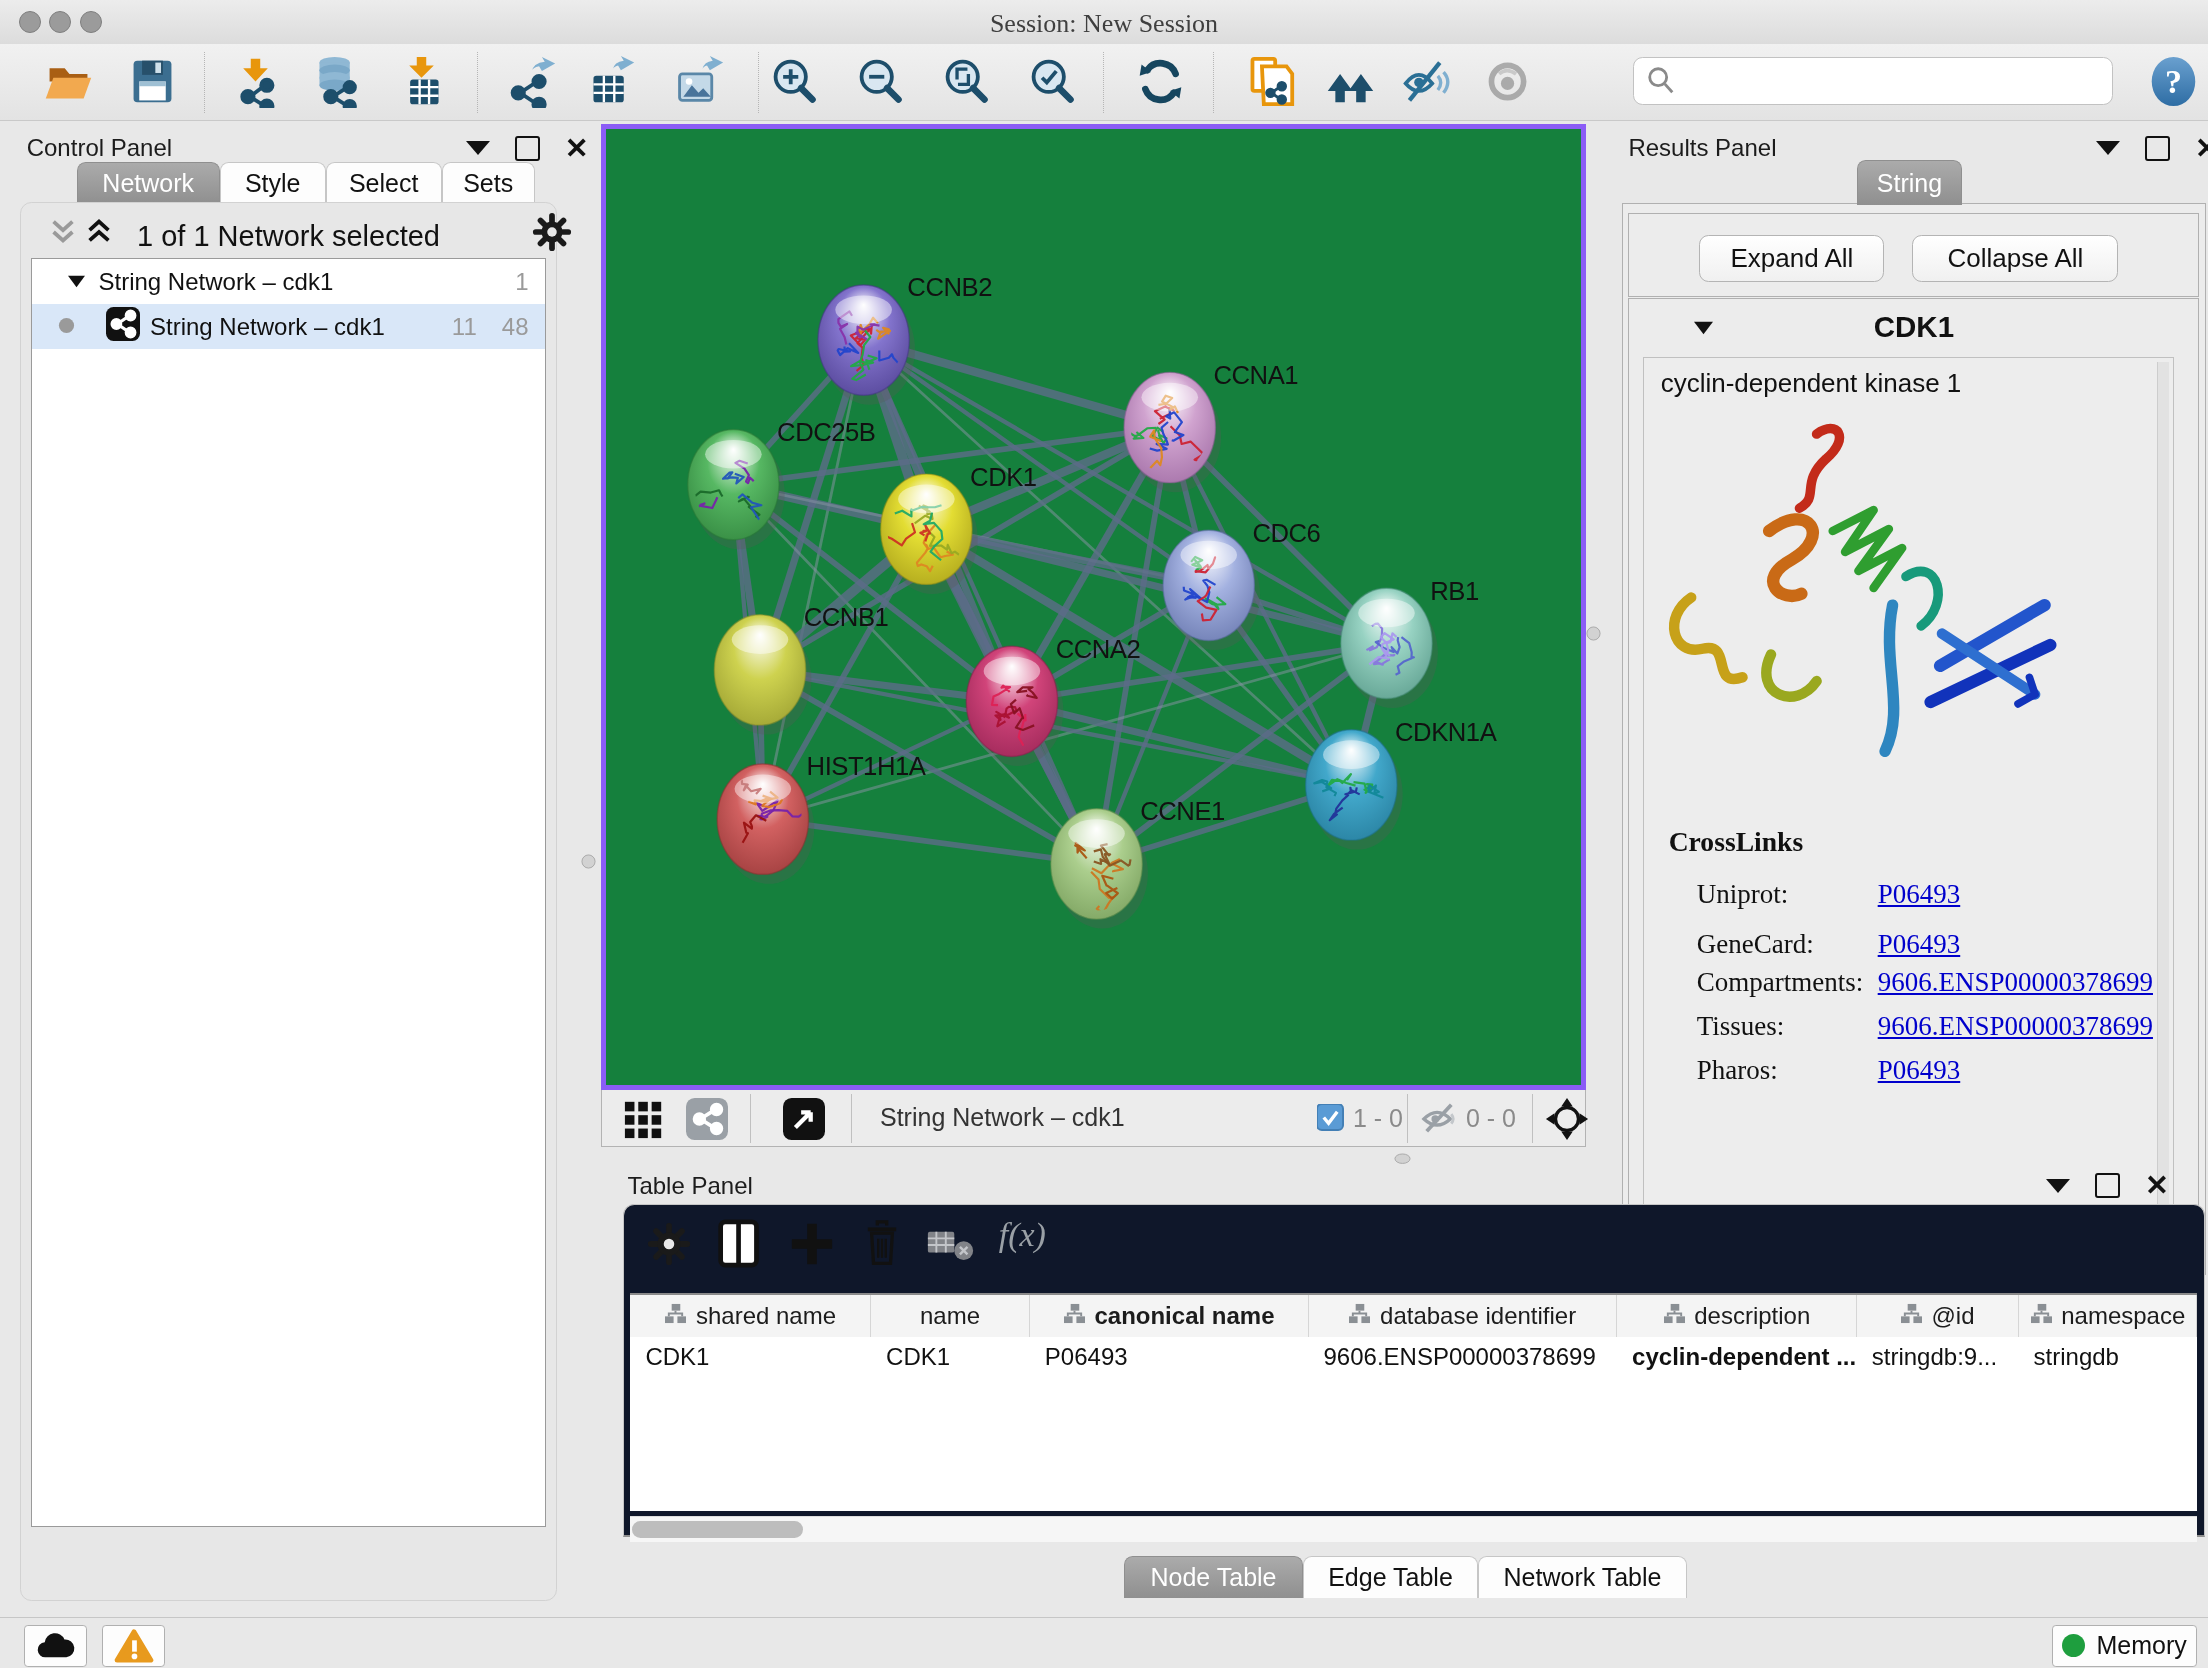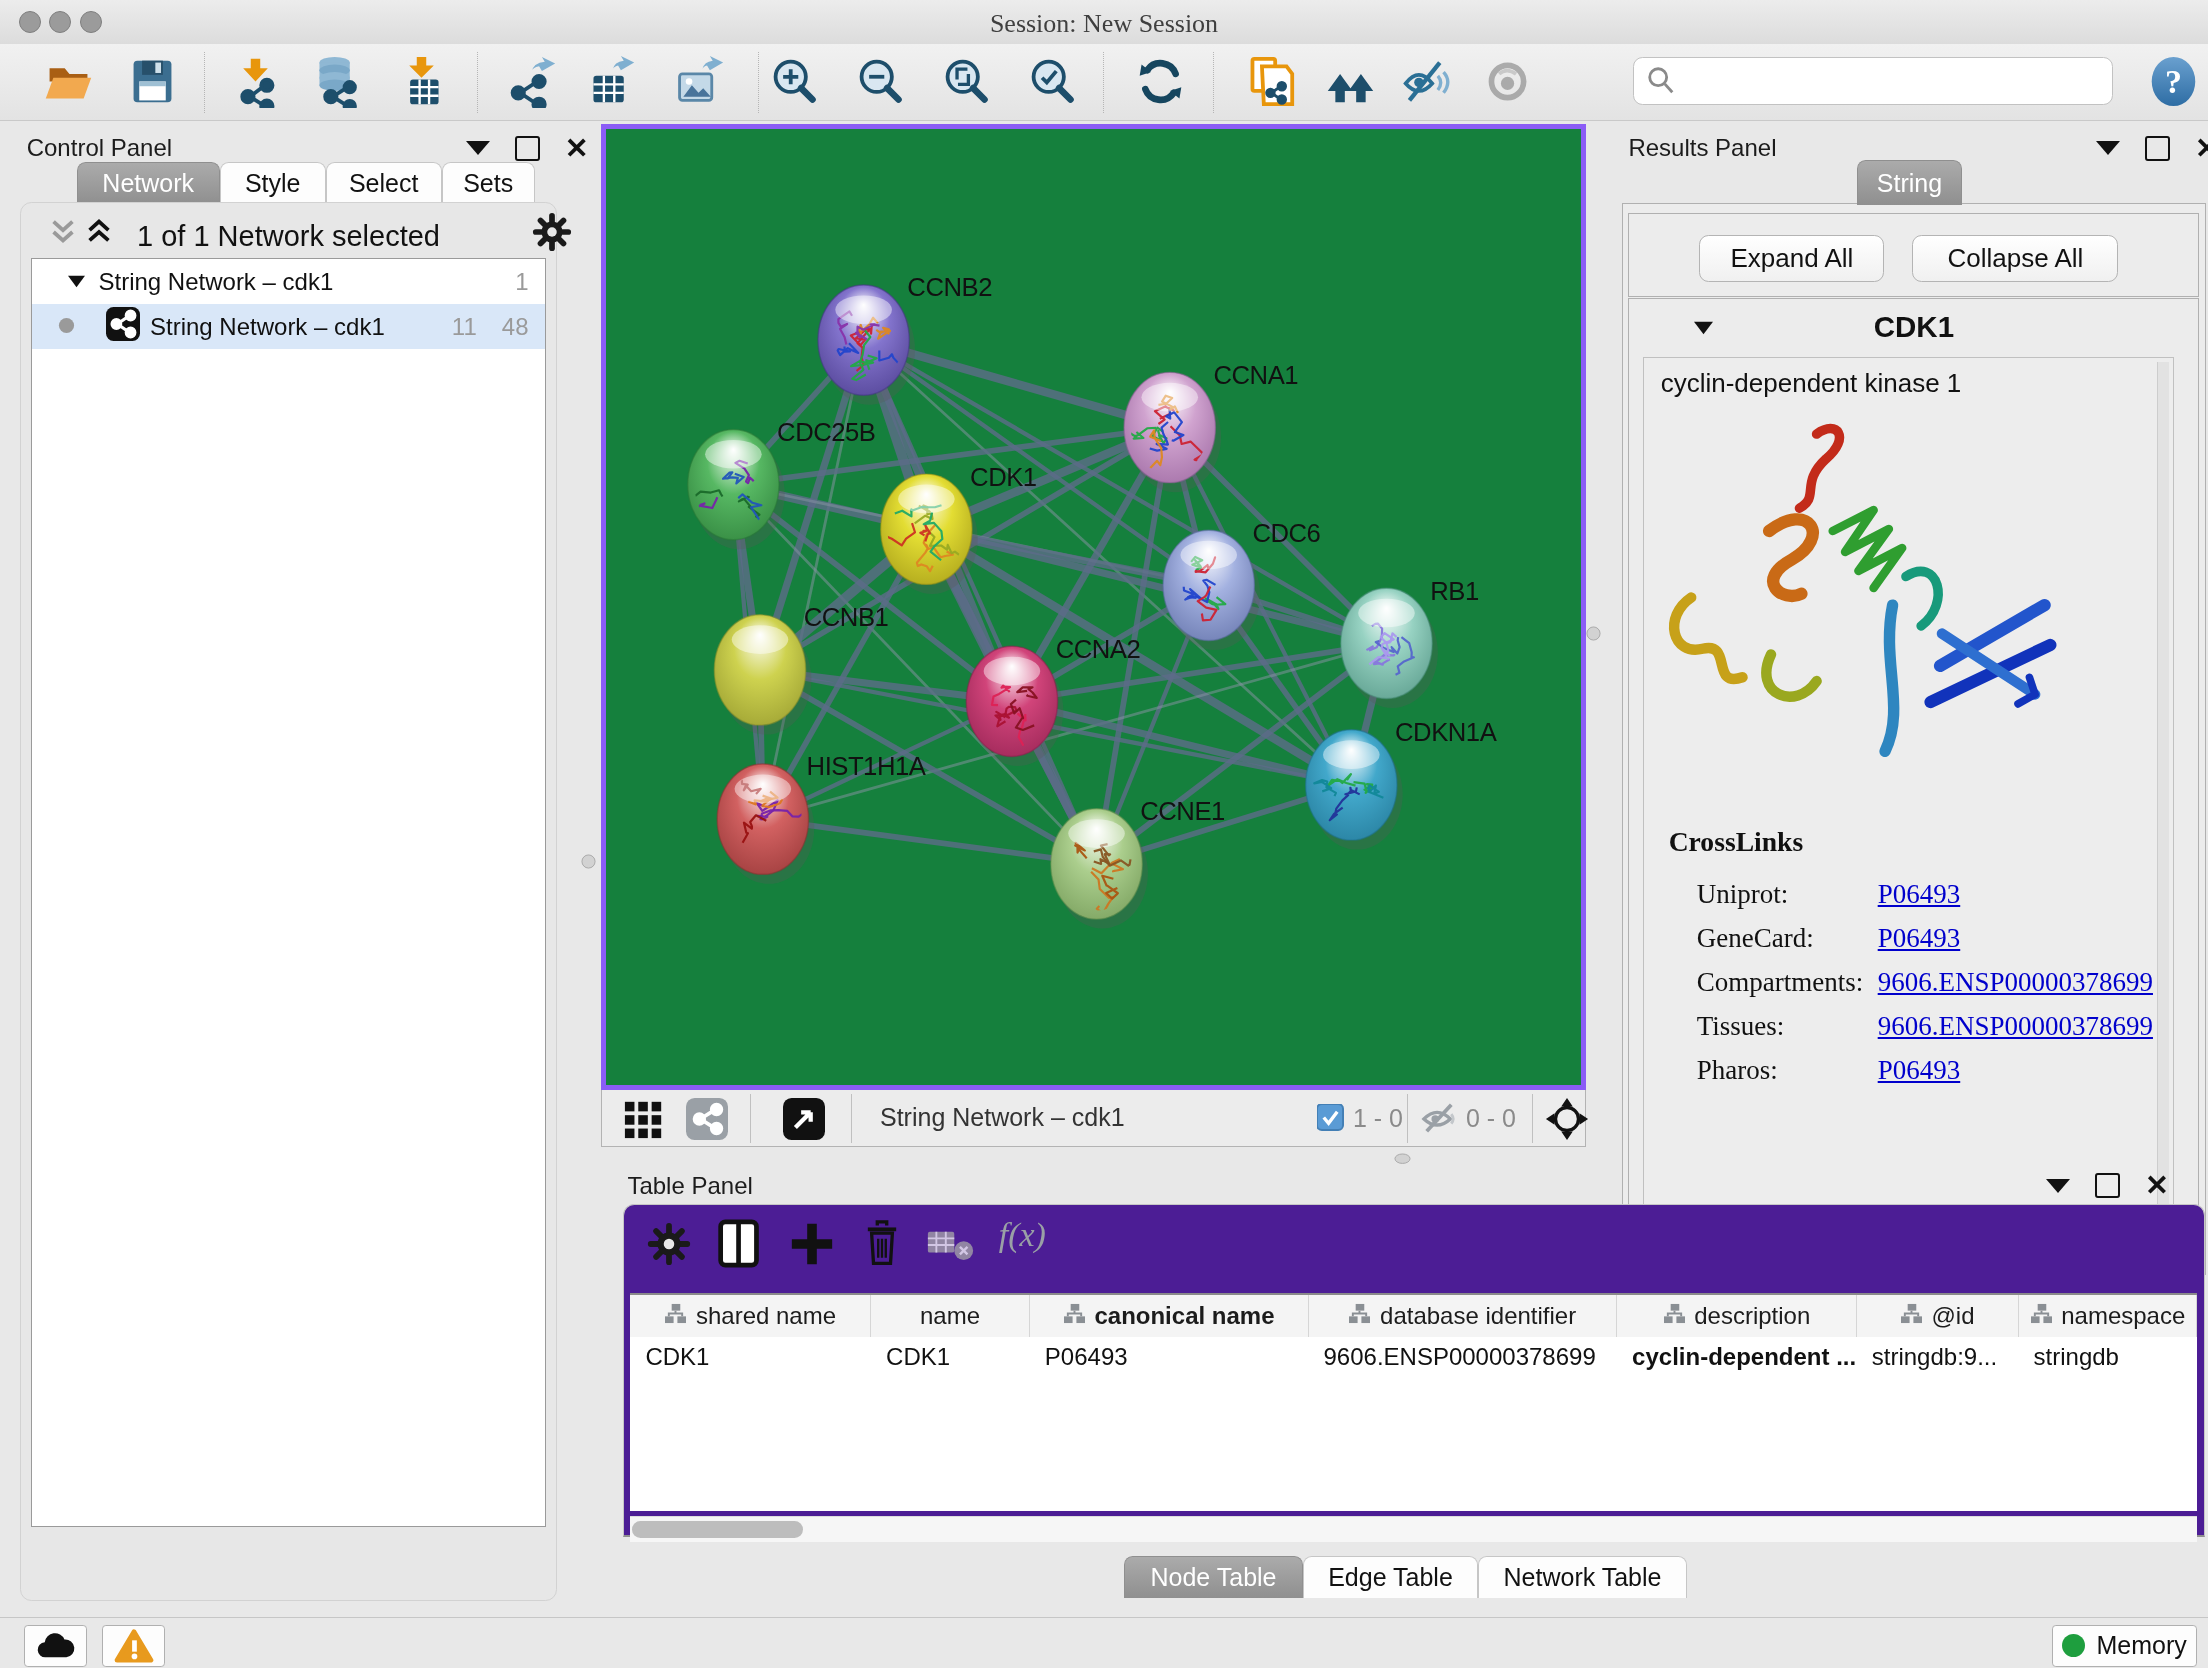--- a/index.html
+++ b/index.html
@@ -41,21 +41,21 @@
   .cbar-sep{top:3.8px;width:0;height:49px;border-left:1px solid #c0c0c0;}
   
   #results-panel{left:1617px;top:126px;width:592px;height:1021px;}
   .rbox{background:#ececec;border:1.9px solid #b0b0b0;}
   .btn{background:linear-gradient(#ffffff,#f0f0f0);border:1.9px solid #b4b4b4;border-radius:9.5px;
     font-size:26px;display:flex;align-items:center;justify-content:center;cursor:pointer;}
   .serif{font-family:"Liberation Serif",serif;}
   .xlink{color:#0000cc;text-decoration:underline;cursor:pointer;}
   
   #table-panel{left:616px;top:1162px;width:1592px;height:445px;}
-  #tp-body{left:6.7px;top:42px;width:1580px;height:330px;background:#4c1d95;border:1px solid #c6c6c6;
+  #tp-body{left:6.7px;top:42px;width:1580px;height:330px;background:#0f172a;border:1px solid #c6c6c6;
     border-bottom:2.9px solid #8f8f8f;border-radius:11.4px 11.4px 0 0;text-align:center;}
   #grid{left:6.7px;top:88px;width:1567px;height:216px;background:#fff;border-top:2.9px solid #8a8a8a;}
   .hcell{display:flex;align-items:center;justify-content:center;gap:8.6px;font-size:24px;color:#1c1c1c;
     border-right:1px solid #d6d6d6;box-sizing:border-box;height:42px;background:#f4f4f4;}
   .dcell{font-size:24px;color:#111;padding-left:15px;display:flex;align-items:center;height:40px;box-sizing:border-box;}
   #hscroll{left:6.7px;top:311px;width:1567px;height:25px;background:#f6f6f6;border-top:1px solid #ddd;}
   #hthumb{left:1.9px;top:3.8px;width:171px;height:17px;background:#bdbdbd;border-radius:8.6px;}
   
   #status-bar{left:0;top:1617px;width:2208px;height:51px;background:#e8e8e8;border-top:1px solid #c6c6c6;}
   .sbtn{top:6.7px;height:40px;background:#fdfdfd;border:1.9px solid #b0b0b0;border-radius:3.8px;
@@ -696,21 +696,21 @@
           <path d="M288 300 L414 240" stroke="#1133bb" stroke-width="13" fill="none" stroke-linecap="round" stroke-linejoin="round"></path>
           <path d="M300 228 L398 292" stroke="#2e6fd0" stroke-width="11" fill="none" stroke-linecap="round" stroke-linejoin="round"></path>
           <path d="M398 292 L380 302 M398 292 L392 274" stroke="#1133bb" stroke-width="8" fill="none" stroke-linecap="round" stroke-linejoin="round"></path>
         </svg>
       <div class="abs serif" style="left:25px;top:468px;font-size:27.6px;font-weight:bold">CrossLinks</div>
       <div id="xlinks" class="abs" style="left:53px;top:514px;width:457px">
           <div style="display: flex; height: 44px; align-items: center; font-size: 27px;">
             <span class="serif" style="width: 181px;">Uniprot:</span>
             <span class="serif xlink" style="color: rgb(0, 0, 204);">P06493</span>
           </div>
-          <div style="display: flex; height: 44px; align-items: center; font-size: 27px;">
+          <div style="display: flex; height: 44px; align-items: flex-end; font-size: 27px;">
             <span class="serif" style="width: 181px;">GeneCard:</span>
             <span class="serif xlink" style="color: rgb(0, 0, 204);">P06493</span>
           </div>
           <div style="display: flex; height: 44px; align-items: center; font-size: 27px;">
             <span class="serif" style="width: 181px;">Compartments:</span>
             <span class="serif xlink" style="color: rgb(0, 0, 204);">9606.ENSP00000378699</span>
           </div>
           <div style="display: flex; height: 44px; align-items: center; font-size: 27px;">
             <span class="serif" style="width: 181px;">Tissues:</span>
             <span class="serif xlink" style="color: rgb(0, 0, 204);">9606.ENSP00000378699</span>

